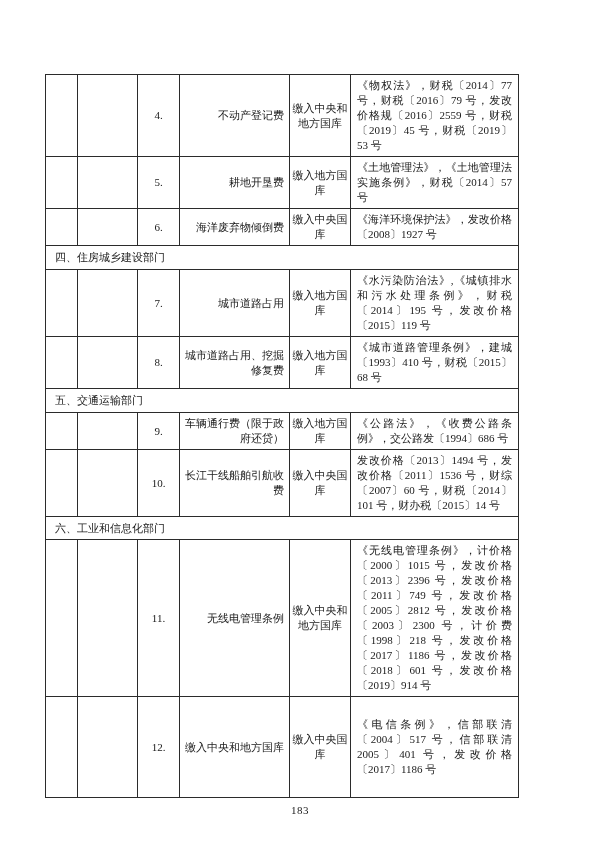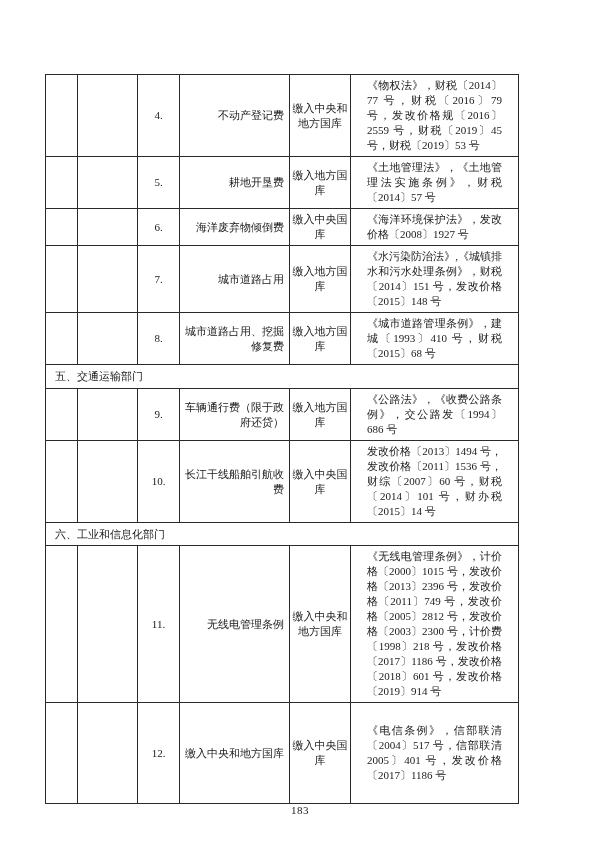--- a/index.html
+++ b/index.html
@@ -31,21 +31,21 @@
     border: 1px solid #2b2b2b;
     vertical-align: middle;
     overflow: hidden;
   }
   td.c-num { text-align: center; }
   td.c-name { text-align: right; padding: 2px 5px; }
   td.c-treasury { text-align: center; padding: 2px 2px; }
   td.c-basis {
     text-align: justify;
     text-justify: inter-ideograph;
-    padding: 3px 16px;
+    padding: 3px 6px;
   }
   tr.section-row td {
     text-align: left;
     padding: 2px 0 2px 9px;
     font-size: 11px;
   }
   .page-number {
     position: absolute;
     left: 0;
     top: 804px;
@@ -88,27 +88,30 @@
           <td class="c-basis">《土地管理法》，《土地管理法实施条例》，财税〔2014〕57 号</td>
         </tr>
         <tr style="height: 33px;">
           <td class="c-empty1"></td>
           <td class="c-empty2"></td>
           <td class="c-num">6.</td>
           <td class="c-name">海洋废弃物倾倒费</td>
           <td class="c-treasury">缴入中央国库</td>
           <td class="c-basis">《海洋环境保护法》，发改价格〔2008〕1927 号</td>
         </tr>
+        <tr class="section-row" style="height: 24px;">
+          <td colspan="6">四、住房城乡建设部门</td>
+        </tr>
         <tr style="height: 56px;">
           <td class="c-empty1"></td>
           <td class="c-empty2"></td>
           <td class="c-num">7.</td>
           <td class="c-name">城市道路占用</td>
           <td class="c-treasury">缴入地方国库</td>
-          <td class="c-basis">《水污染防治法》,《城镇排水和污水处理条例》，财税〔2014〕151 号，发改价格〔2015〕148 号</td>
+          <td class="c-basis">《水污染防治法》,《城镇排水和污水处理条例》，财税〔2014〕195 号，发改价格〔2015〕119 号</td>
         </tr>
         <tr style="height: 48px;">
           <td class="c-empty1"></td>
           <td class="c-empty2"></td>
           <td class="c-num">8.</td>
           <td class="c-name">城市道路占用、挖掘修复费</td>
           <td class="c-treasury">缴入地方国库</td>
           <td class="c-basis">《城市道路管理条例》，建城〔1993〕410 号，财税〔2015〕68 号</td>
         </tr>
         <tr class="section-row" style="height: 24px;">

